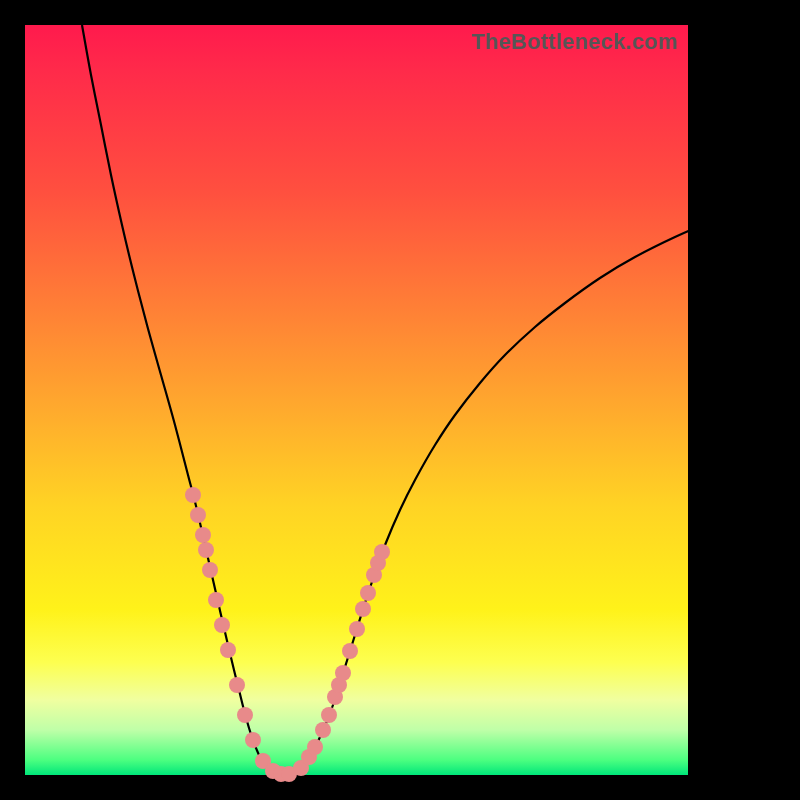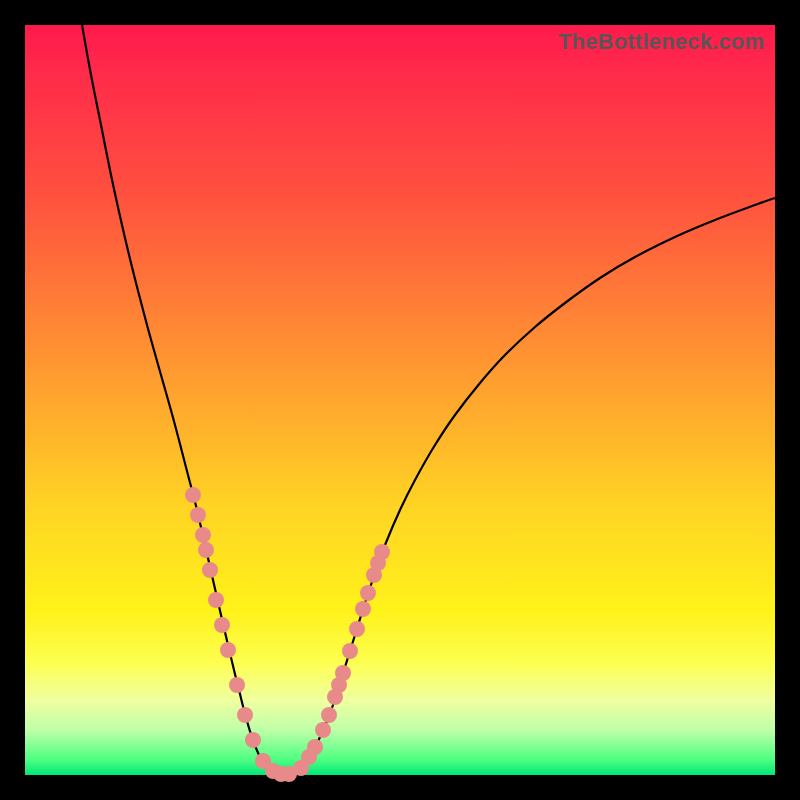--- a/index.html
+++ b/index.html
@@ -8,21 +8,21 @@
     width: 800px;
     height: 800px;
     background: #000;
     overflow: hidden;
     font-family: Arial, Helvetica, sans-serif;
   }
   .frame {
     position: absolute;
     left: 25px;
     top: 25px;
-    width: 750px;
+    width: 663px;
     height: 750px;
     background: linear-gradient(
       to bottom,
       #ff1a4d 0%,
       #ff2a4a 6%,
       #ff4f3f 22%,
       #ff7a37 36%,
       #ffa62e 50%,
       #ffd324 64%,
       #fff21a 78%,

